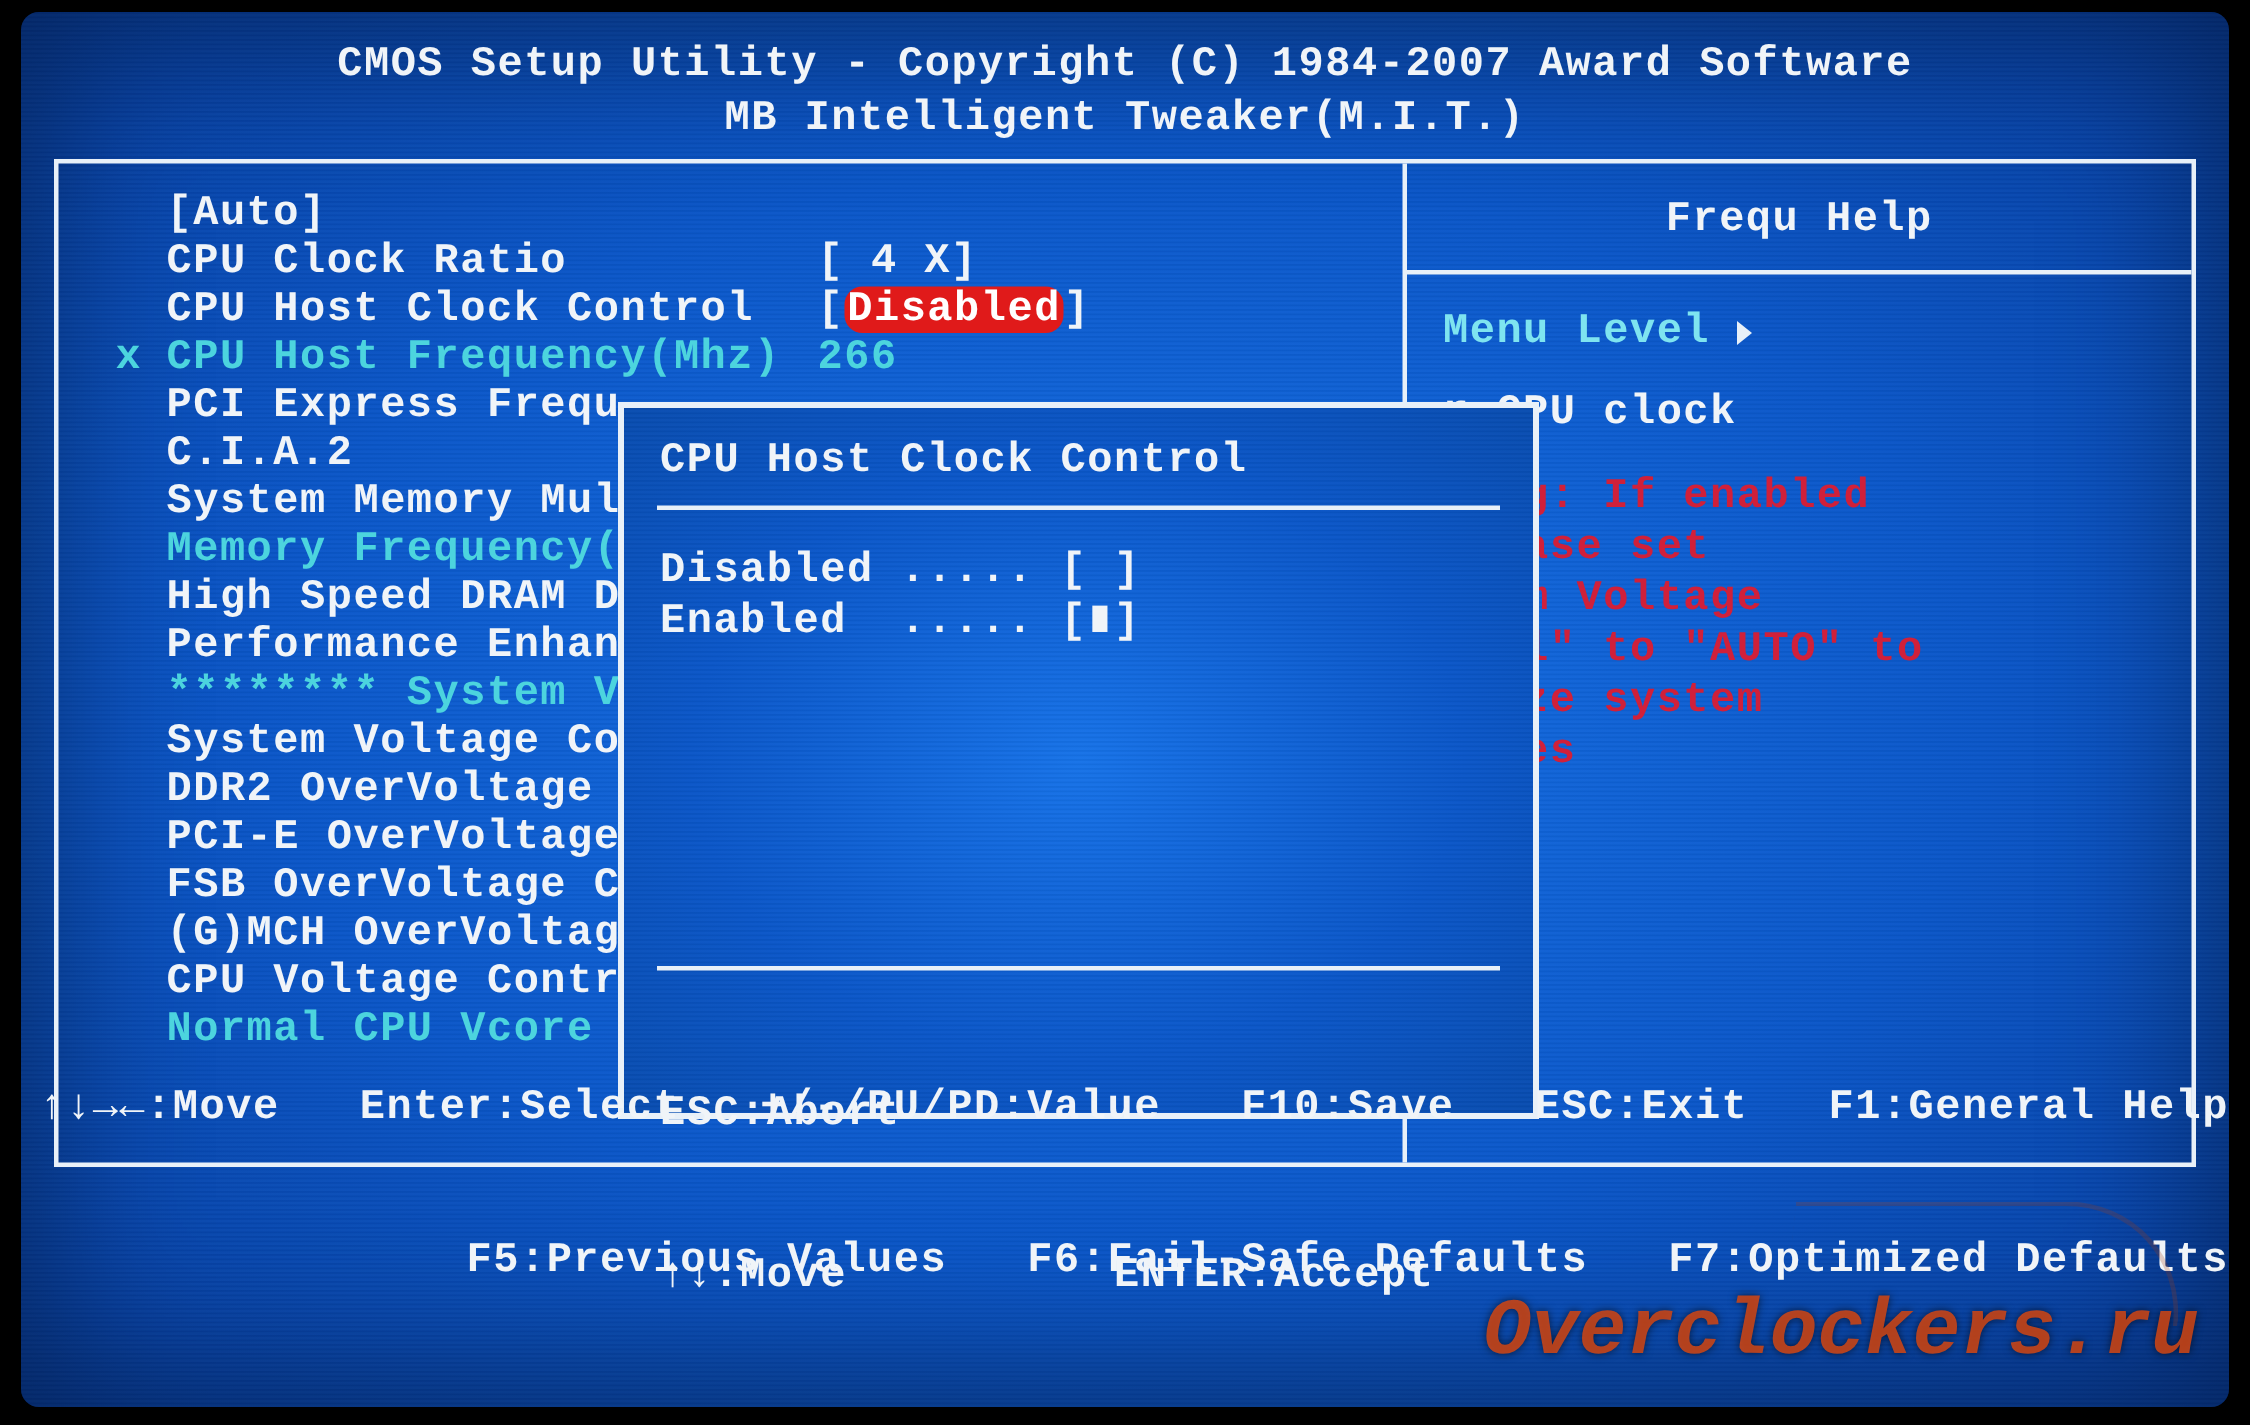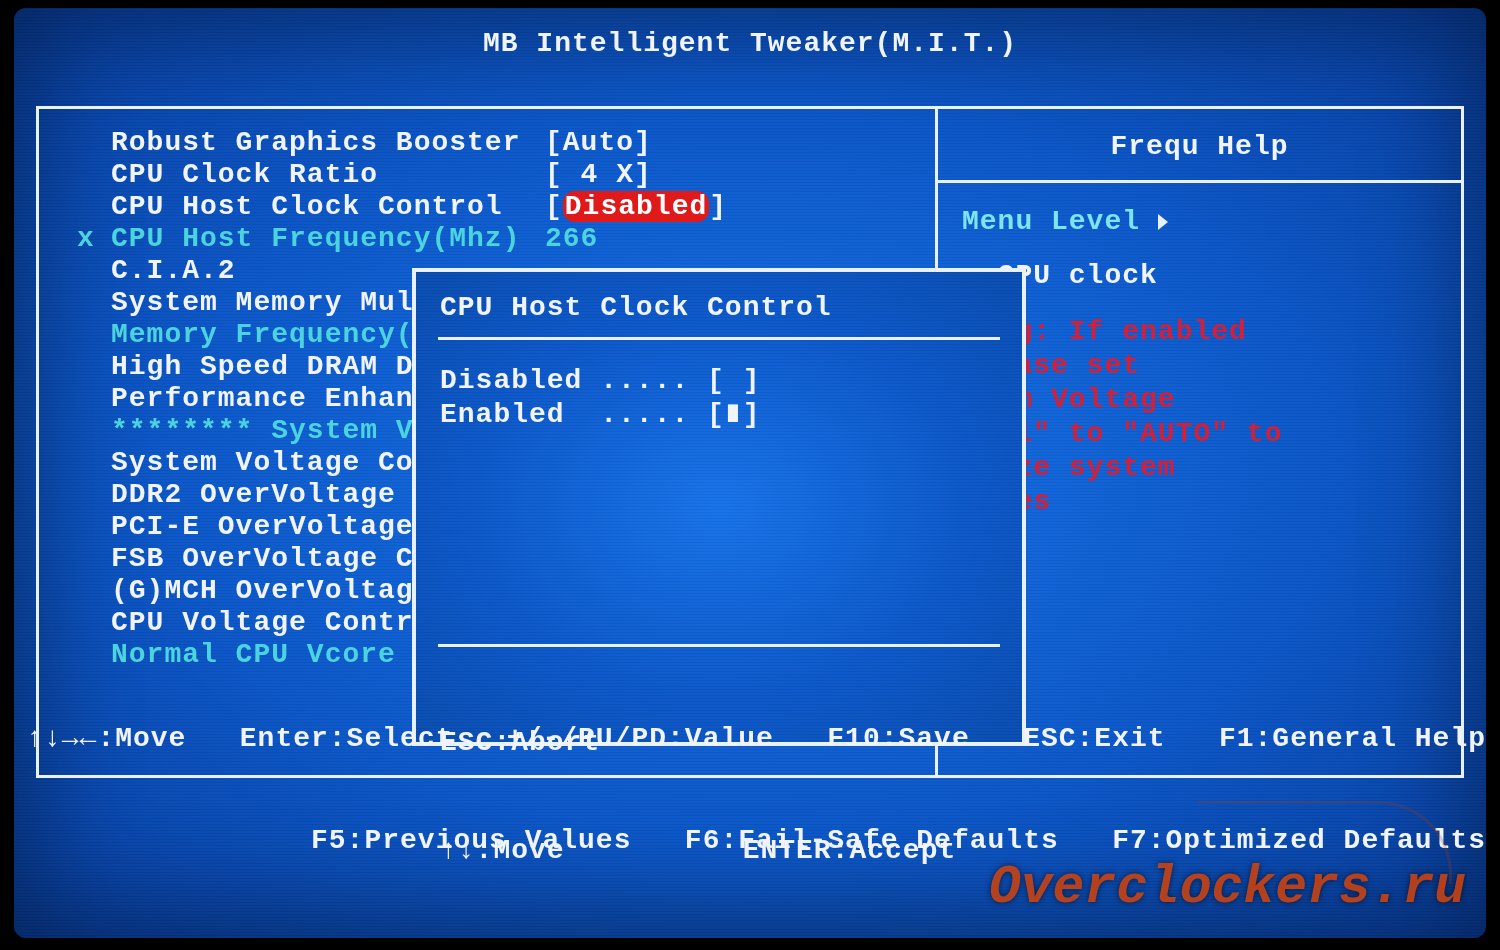--- a/index.html
+++ b/index.html
@@ -152,41 +152,45 @@
     transform:skewX(-6deg);
     opacity:0.6;
   }
 </style>
 </head>
 <body>
 
 <div class="screen">
 
   <div class="header">
+    <div>CMOS Setup Utility - Copyright (C) 1984-2007 Award Software</div>
     <div>MB Intelligent Tweaker(M.I.T.)</div>
   </div>
 
   <div class="main-frame">
     <div class="left-panel" id="left-panel">
         <div class="row">
-          <span class="label ">Robust Graphics Booster</span>
           <span class="val ">[Auto]</span>
         </div>
         <div class="row">
           <span class="label ">CPU Clock Ratio</span>
           <span class="val ">[ 4 X]</span>
         </div>
         <div class="row">
           <span class="label ">CPU Host Clock Control</span>
           <span class="val ">[<span class="hi-val">Disabled</span>]</span>
         </div>
         <div class="row">
           <span class="xmark cyan">x</span>
           <span class="label cyan">CPU Host Frequency(Mhz)</span>
           <span class="val cyan">266</span>
+        </div>
+        <div class="row">
+          <span class="label ">PCI Express Frequ</span>
+          <span class="val "></span>
         </div>
         <div class="row">
           <span class="label ">C.I.A.2</span>
           <span class="val "></span>
         </div>
         <div class="row">
           <span class="label ">System Memory Mul</span>
           <span class="val "></span>
         </div>
         <div class="row">

